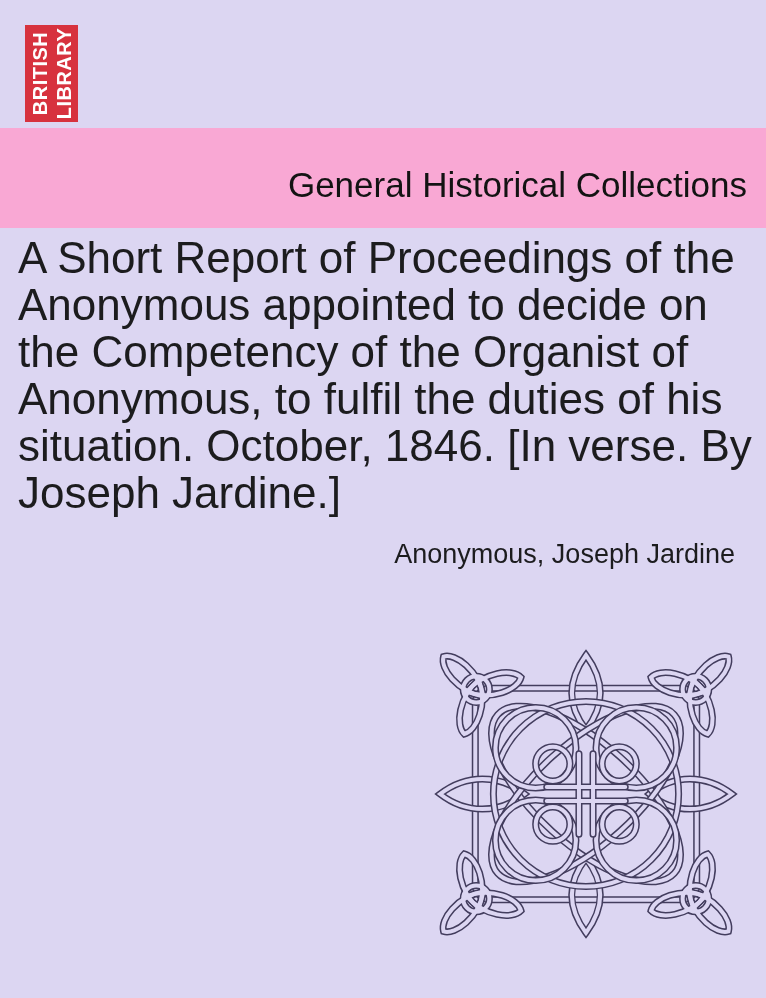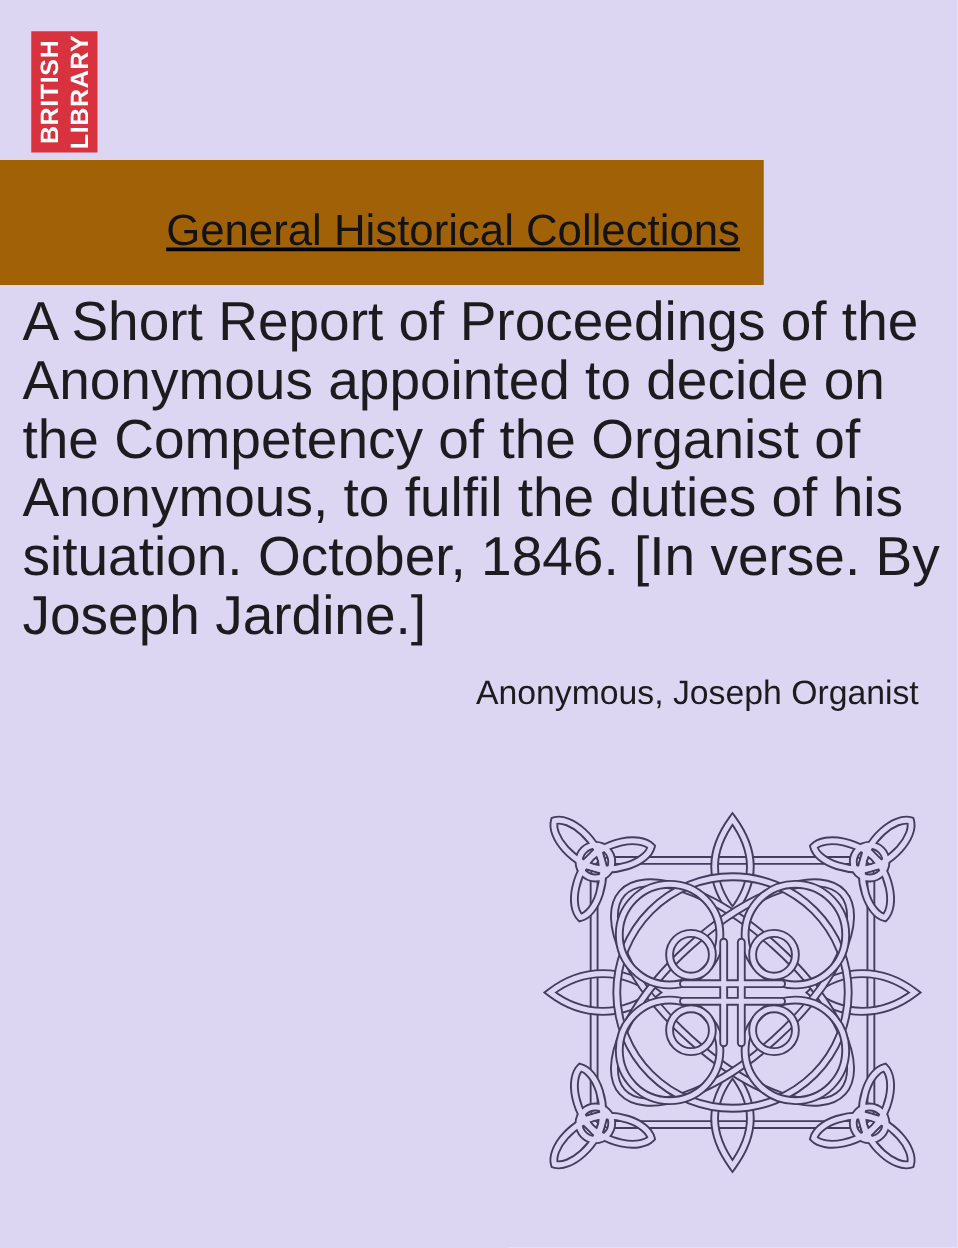--- a/index.html
+++ b/index.html
@@ -8,21 +8,21 @@
 
   
   .logo{position:absolute;left:25px;top:25px;width:53px;height:97px;background:#d7323e;}
   .logo-text{position:absolute;left:-22px;top:22px;width:97px;height:53px;
              transform:rotate(-90deg);transform-origin:center;
              display:flex;flex-direction:column;justify-content:center;text-align:center;
              color:#ffffff;font-weight:bold;font-size:20px;line-height:24px;letter-spacing:0.5px;}
   .logo-text span{display:block;}
 
   
-  .band{position:absolute;left:0;top:128px;width:611px;height:100px;background:#a16207;text-decoration:underline;}
+  .band{position:absolute;left:0;top:128px;width:766px;height:100px;background:#f9a8d4;}
   .band-label{display:block;text-align:right;padding-right:19px;line-height:114px;height:100px;
               font-size:35px;color:#131313;white-space:nowrap;}
 
   
   .title{position:absolute;left:18px;top:234px;width:740px;color:#1c1c1e;}
   .title .line{font-size:44px;line-height:47px;white-space:nowrap;}
 
   
   .authors{position:absolute;left:0;top:539px;width:766px;text-align:right;
            padding-right:31px;box-sizing:border-box;font-size:27px;line-height:30px;color:#1c1c1e;white-space:nowrap;}
@@ -50,21 +50,21 @@
 
   <div class="title">
     <div class="line">A Short Report of Proceedings of the</div>
     <div class="line">Anonymous appointed to decide on</div>
     <div class="line">the Competency of the Organist of</div>
     <div class="line">Anonymous, to fulfil the duties of his</div>
     <div class="line">situation. October, 1846. [In verse. By</div>
     <div class="line">Joseph Jardine.]</div>
   </div>
 
-  <div class="authors">Anonymous, Joseph Organist</div>
+  <div class="authors">Anonymous, Joseph Jardine</div>
 
   <svg class="ornament" viewBox="0 0 310 300" xmlns="http://www.w3.org/2000/svg" xmlns:xlink="http://www.w3.org/1999/xlink">
     <defs>
       <rect id="kframe" x="45" y="45" width="220" height="210" rx="14"></rect>
       <path id="kvl" d="M10,150 C36,130 68,130 94,150 C68,170 36,170 10,150 Z"></path>
       <path id="kvr" d="M300,150 C274,130 242,130 218,150 C242,170 274,170 300,150 Z"></path>
       <path id="kvt" d="M155,12 C174,38 174,62 155,86 C136,62 136,38 155,12 Z"></path>
       <path id="kvb" d="M155,288 C174,262 174,238 155,214 C136,238 136,262 155,288 Z"></path>
       <ellipse id="ke1" cx="155" cy="150" rx="118" ry="50" transform="rotate(42 155 150)"></ellipse>
       <ellipse id="ke2" cx="155" cy="150" rx="118" ry="50" transform="rotate(-42 155 150)"></ellipse>

